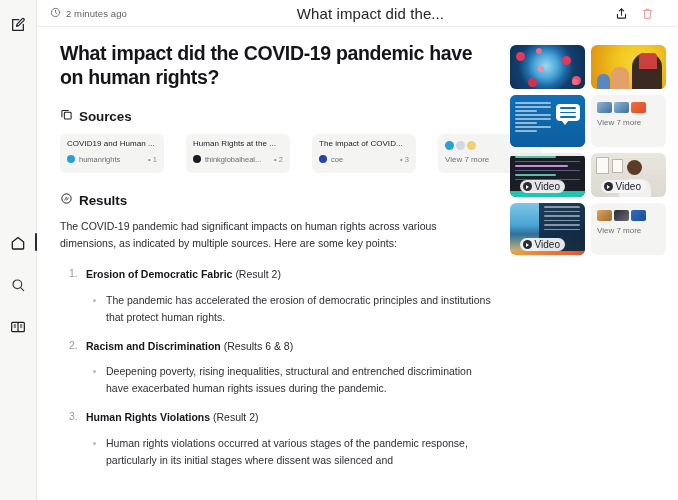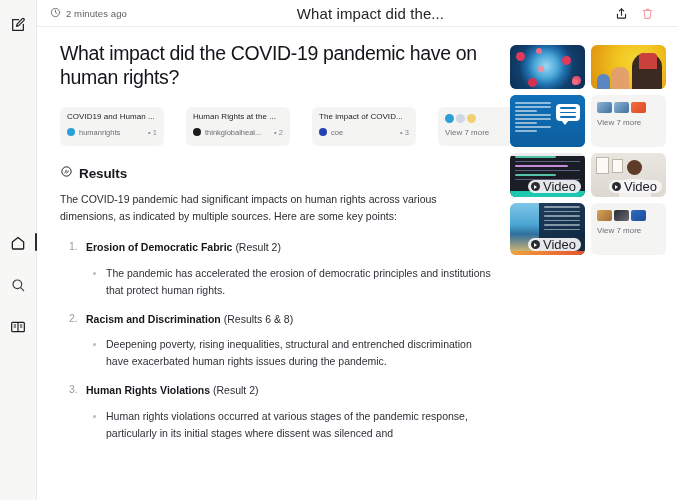--- a/index.html
+++ b/index.html
@@ -60,21 +60,21 @@
   
   .body-scroll {
     flex: 1 1 auto; overflow: hidden; position: relative;
     display: flex; padding: 0;
   }
   .main-col { flex: 1 1 auto; padding: 14px 18px 0 23px; min-width: 0; }
   .side-col { flex: 0 0 168px; padding: 18px 8px 0 0; }
 
   
   .page-title {
-    font-size: 19.5px; font-weight: 400; line-height: 1.24;
+    font-size: 19.5px; font-weight: 700; line-height: 1.24;
     letter-spacing: -0.35px; color: #14141a; margin-bottom: 18px;
     max-width: 420px;
   }
 
   
   .sec-head {
     display: flex; align-items: center; gap: 6px;
     margin-bottom: 9px;
   }
   .sec-head-label { font-size: 13.5px; font-weight: 600; color: #18181d; letter-spacing: -.1px; }
@@ -133,25 +133,25 @@
   
   .media-grid {
     display: grid; grid-template-columns: 75px 75px; gap: 6px;
   }
   .media-cell {
     width: 75px; height: 44px; border-radius: 6px; overflow: hidden;
     position: relative; cursor: pointer; background: #ececed;
   }
   .media-cell.tall { height: 52px; }
   .video-badge {
-    position: absolute; right: 4px; bottom: 4px;
+    position: absolute; right: 20px; bottom: 4px;
     background: rgba(245,245,247,.93); border-radius: 9px;
     height: 13px; padding: 0 5px 0 3px;
     display: flex; align-items: center; gap: 3px;
-    font-size: 13px; color: #1d1d22; font-weight: 500;
+    font-size: 10px; color: #1d1d22; font-weight: 500;
   }
   .play-dot {
     width: 9px; height: 9px; border-radius: 50%;
     background: #2a2a30; display: flex; align-items: center; justify-content: center;
   }
   .play-dot::after {
     content: ""; border-left: 3.2px solid #fff;
     border-top: 2.2px solid transparent; border-bottom: 2.2px solid transparent;
     margin-left: 1px;
   }
@@ -314,20 +314,29 @@
       </div>
     </header>
 
     <div class="body-scroll">
 
       <main class="main-col">
 
         <h1 class="page-title">What impact did the COVID-19 pandemic have on human rights?</h1>
 
         <section>
+          <div class="sec-head">
+            <span>
+              <svg width="13" height="13" viewBox="0 0 24 24" fill="none" stroke="#1d1d22" stroke-width="1.9" stroke-linejoin="round">
+                <rect x="8" y="8" width="12.5" height="12.5" rx="1.6"></rect>
+                <path d="M16 4.5H5.2A1.7 1.7 0 0 0 3.5 6.2V17"></path>
+              </svg>
+            </span>
+            <span class="sec-head-label">Sources</span>
+          </div>
 
           <div class="sources-row">
 
             <div class="src-card">
               <div class="src-title">COVID19 and Human ...</div>
               <div class="src-meta">
                 <span class="favicon" style="background:#2a9fd8"></span>
                 <span class="src-domain">humanrights</span>
                 <span class="src-num">1</span>
               </div>

